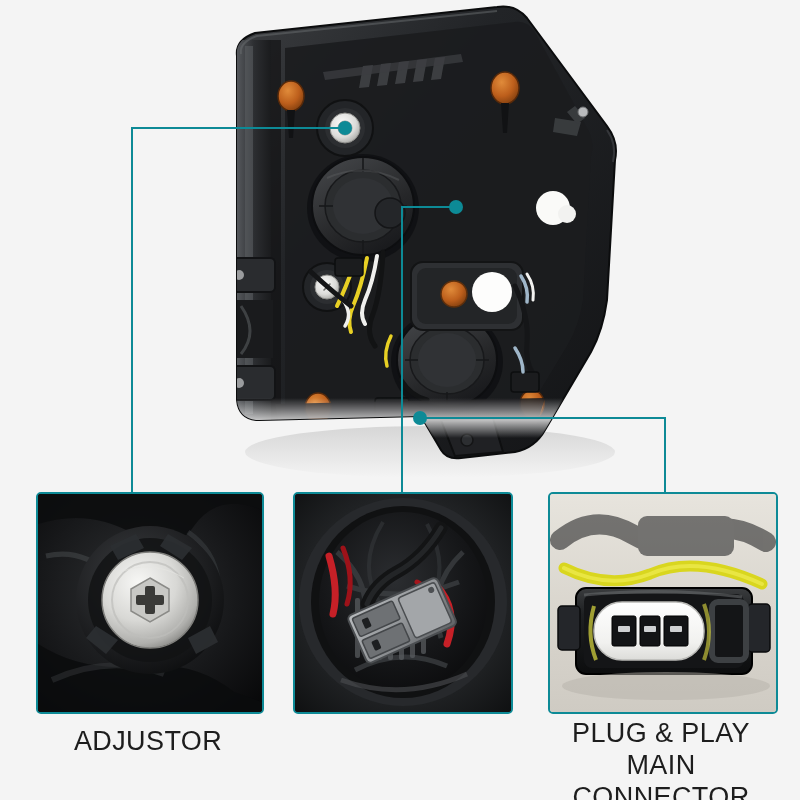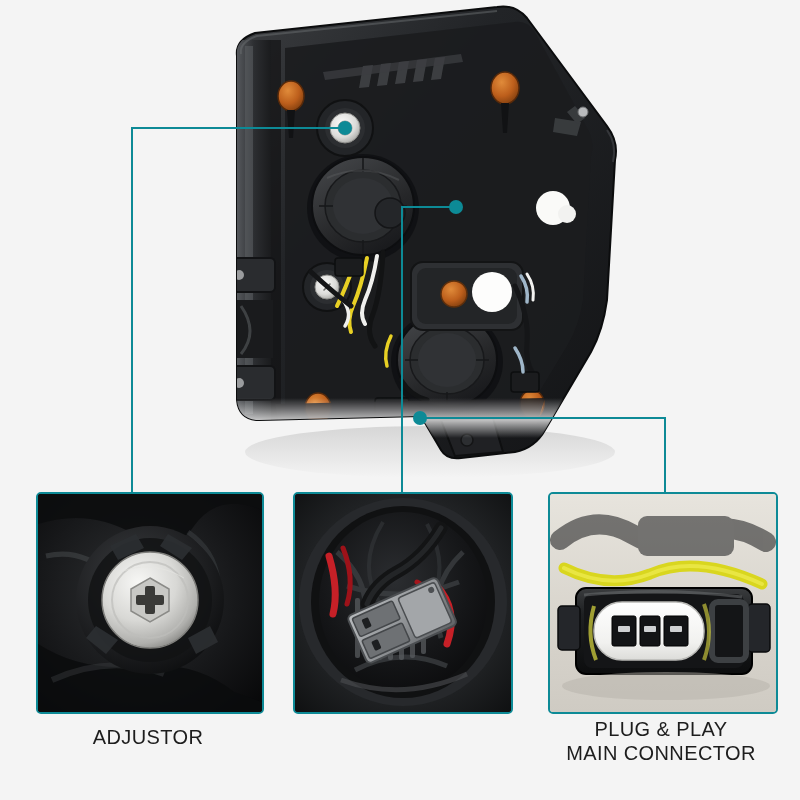--- a/index.html
+++ b/index.html
@@ -20,21 +20,21 @@
   .lineH,.lineV{position:absolute;background:#0d8a96;}
   .lineH{height:2px;}
   .lineV{width:2px;}
   .dot{position:absolute;width:14px;height:14px;border-radius:50%;
         background:#0d8a96;transform:translate(-50%,-50%);}
 
   
   .card{position:absolute;border:2px solid #0d8a96;border-radius:5px;
         overflow:hidden;background:#111;}
   .caption{position:absolute;text-align:center;color:#1d1d1d;
-           font-size:20px;font-weight:400;letter-spacing:.4px;line-height:1.18;}
+           font-size:27px;font-weight:400;letter-spacing:.4px;line-height:1.18;}
 </style>
 </head>
 <body>
 
 <div id="stage">
 
   <div class="product">
     <svg viewBox="0 0 430 490" width="430" height="490">
       <defs>
         <linearGradient id="bodyG" x1="0" y1="0" x2="1" y2="1">

